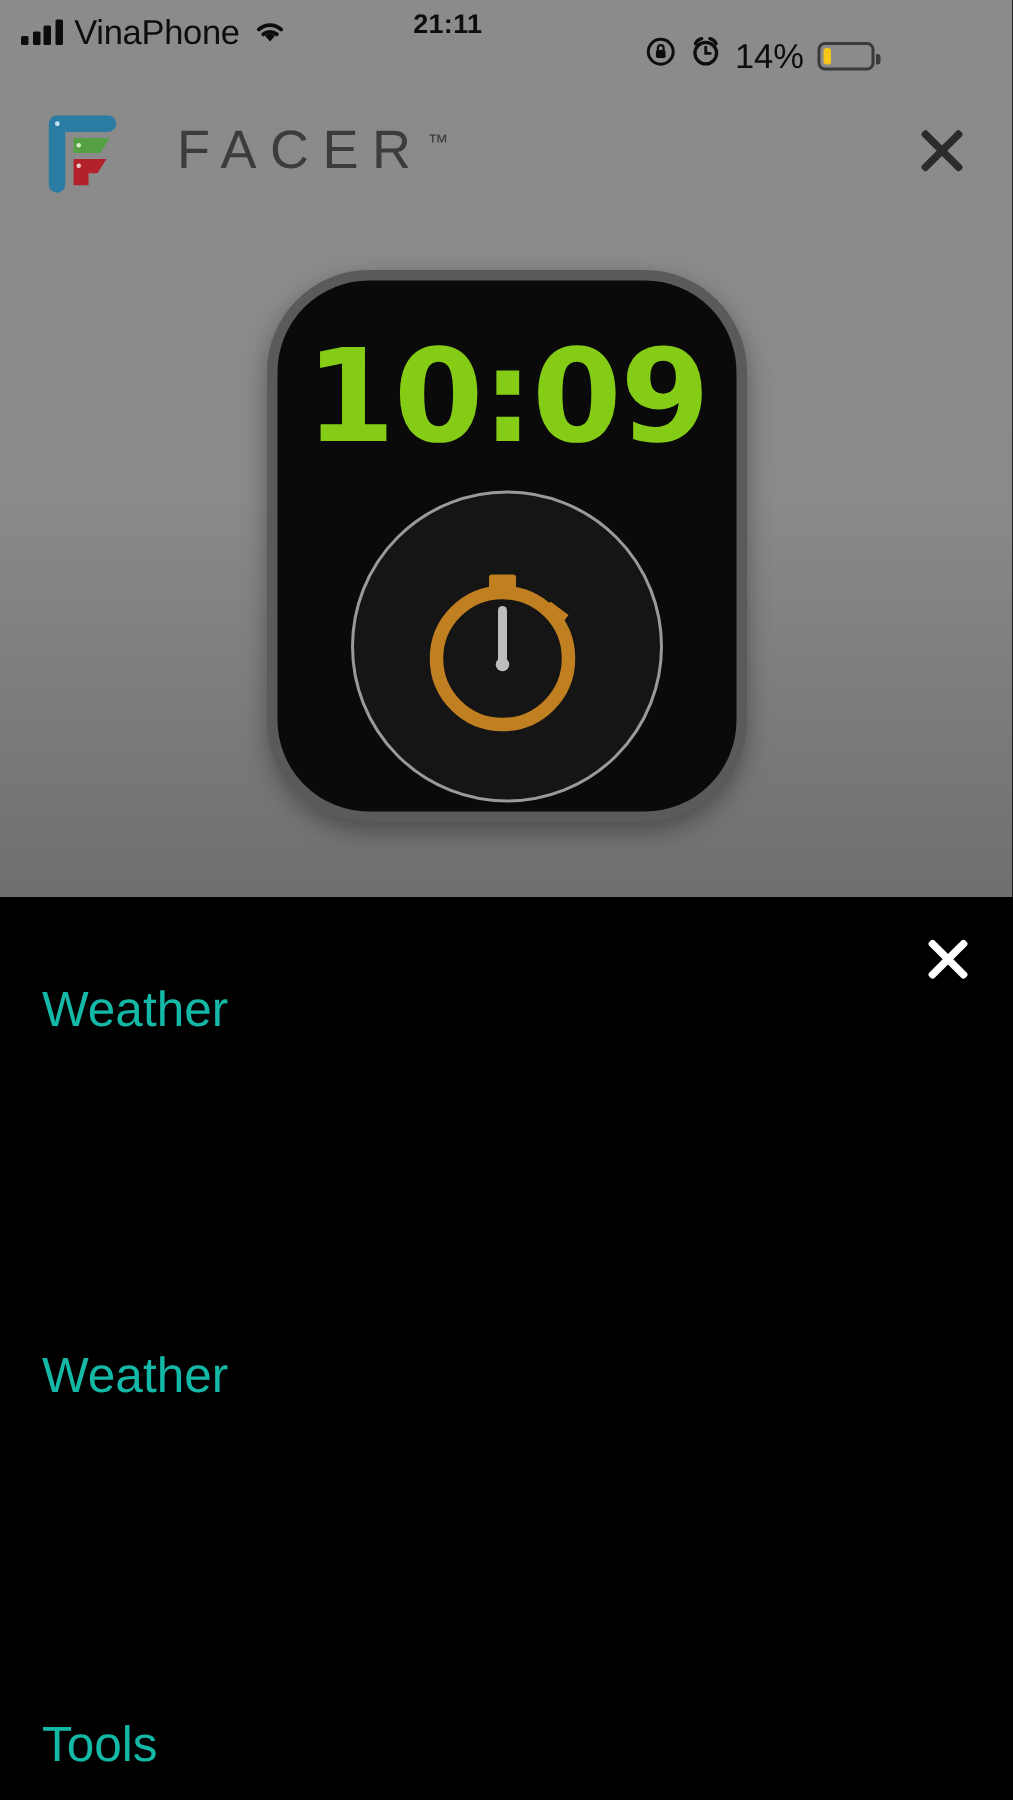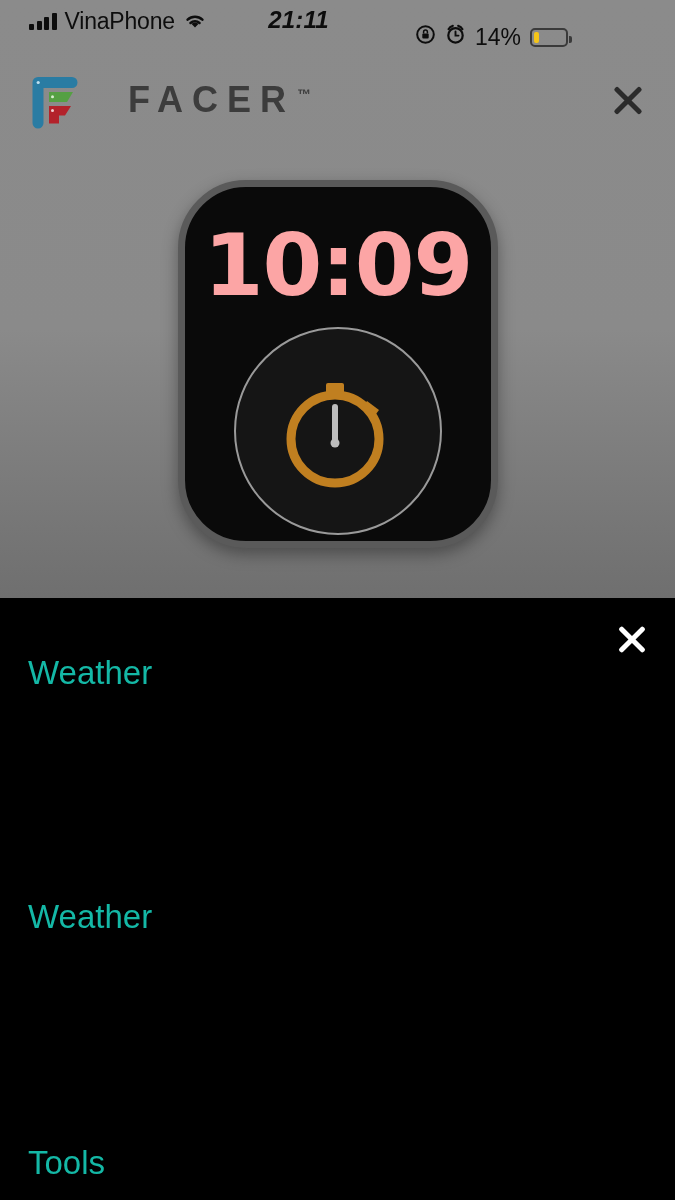--- a/index.html
+++ b/index.html
@@ -20,30 +20,30 @@
     position: absolute; left: 0; top: 0;
     width: 675px; height: 598px;
     background: linear-gradient(180deg, #8b8b8b 0%, #8a8a8a 55%, #6f6f6f 100%);
   }
 
   
   .statusbar {
     position: absolute; left: 0; top: 0;
     width: 597px; height: 42px;
     display: flex; align-items: center;
-    padding: 0 29px;
+    padding: 0 14px;
     color: #0d0d0d;
     font-size: 23px;
     font-weight: bold;
   }
   .sb-left { display: flex; align-items: center; gap: 8px; }
   .sb-center {
     position: absolute; left: 0; right: 0; top: 6px;
     text-align: center;
-    font-size: 24px; font-weight: bold; letter-spacing: .2px; font-style: italic;
+    font-size: 18px; font-weight: bold; letter-spacing: .2px;
   }
   .sb-right {
     margin-left: auto; display: flex; align-items: center; gap: 9px; margin-top: 32px;
   }
   .bars { display: flex; align-items: flex-end; gap: 2.5px; height: 17px; }
   .bars i { display: block; width: 5px; background: #0d0d0d; border-radius: 1px; }
   .bars i:nth-child(1){height:6px}
   .bars i:nth-child(2){height:9px}
   .bars i:nth-child(3){height:13px}
   .bars i:nth-child(4){height:17px}
@@ -63,23 +63,23 @@
 
   
   .header {
     position: absolute; left: 0; top: 55px;
     width: 675px; height: 90px;
     display: flex; align-items: center;
     padding: 0 26px;
   }
   .logo { width: 62px; height: 58px; flex: 0 0 auto; }
   .brand {
-    margin-left: 40px;
+    margin-left: 30px;
     font-size: 36px; letter-spacing: 9px;
-    color: #3c3c3c; font-weight: 700;
+    color: #3c3c3c; font-weight: 400;
     position: relative;
   }
   .tm {
     font-size: 14px; letter-spacing: 0;
     vertical-align: super; margin-left: 2px; color: #3c3c3c;
   }
   .hdr-close {
     margin-left: auto;
     width: 42px; height: 42px; position: relative; cursor: pointer;
   }
@@ -95,21 +95,21 @@
     position: absolute; left: 178px; top: 180px;
     width: 320px; height: 368px;
     background: #0a0a0a;
     border: 7px solid #5a5a5a;
     border-radius: 68px;
     box-shadow: 0 6px 16px rgba(0,0,0,.35);
   }
   .watch-time {
     position: absolute; left: 0; right: 0; top: 28px;
     text-align: center;
-    font-size: 86px; font-weight: 700; color: #fca5a5;
+    font-size: 86px; font-weight: 700; color: #84cc16;
     letter-spacing: -1px;
     font-family: "DejaVu Sans", sans-serif;
   }
   .watch-comp {
     position: absolute; left: 50%; top: 140px;
     transform: translateX(-50%);
     width: 208px; height: 208px;
     border-radius: 50%;
     background: #151515;
     border: 2px solid #9a9a9a;

